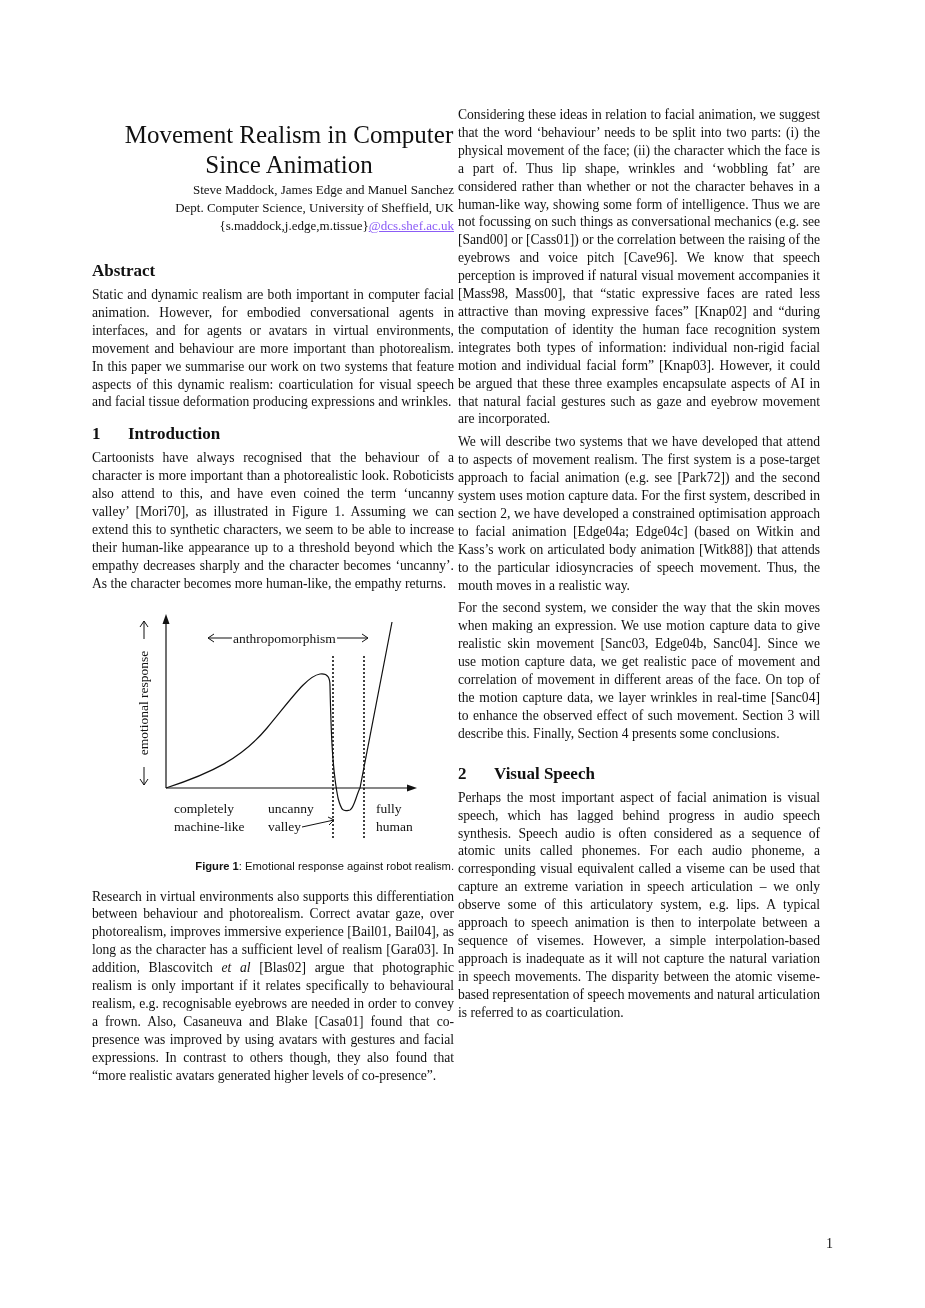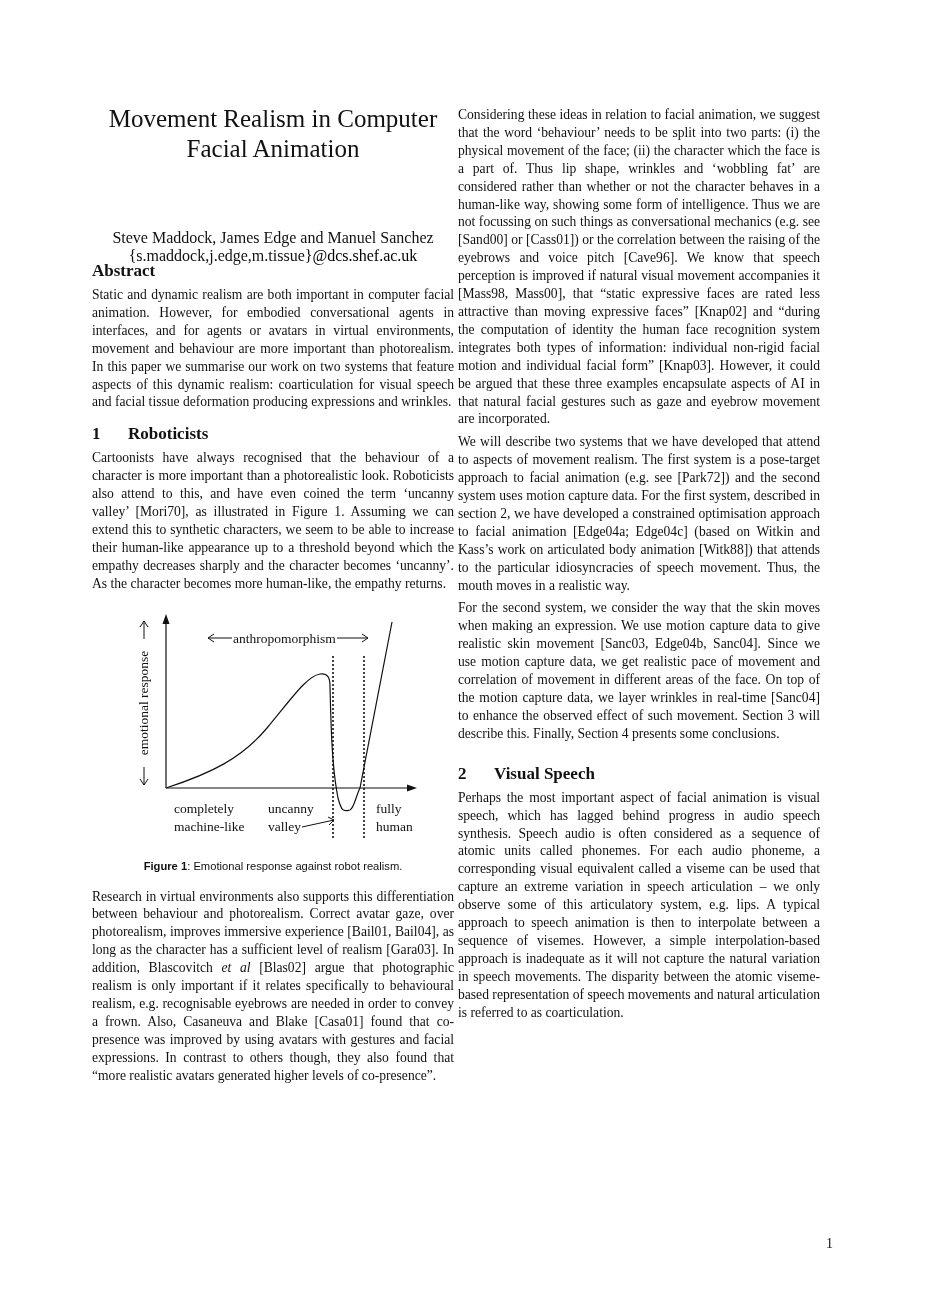--- a/index.html
+++ b/index.html
@@ -3,52 +3,53 @@
 <meta charset="utf-8">
 <style>
   html, body { margin:0; padding:0; background:#ffffff; }
   body { width:925px; height:1308px; position:relative; overflow:hidden;
          font-family:"Liberation Serif", "DejaVu Serif", serif; color:#111; }
   .col { position:absolute; width:362px; font-size:13.6px; line-height:17.9px; }
   .col-left { left:92px; }
   .col-right { left:458px; top:106px; }
   p.body { margin:0 0 5px 0; text-align:justify; }
   .title { position:absolute; left:92px; width:362px; top:104px; text-align:center;
-           font-size:25px; line-height:30px; font-weight:normal; margin:0; }
-  .authors { position:absolute; left:92px; width:362px; top:181px; text-align:center;
-             font-size:16px; line-height:18px;margin-top:48px; }
-  .authors .email-domain { color:#000000; }
+           font-size:25px; line-height:30px; font-weight:normal; margin:16px; }
+  .authors { position:absolute; left:92px; width:362px; top:181px; text-align:right;
+             font-size:13px; line-height:18px; }
+  .authors .email-domain { text-decoration:underline; color:#8b5cf6; }
   h2.sec { font-size:17px; font-weight:bold; margin:0 0 4px 0; line-height:22px; }
   h2.sec .num { display:inline-block; width:36px; }
   .figure { position:relative; width:362px; height:260px; }
   .figure svg { position:absolute; left:0; top:0; }
   .fig-caption { font-family:"Liberation Sans", "DejaVu Sans", sans-serif; font-size:11.2px;
-                 text-align:center; margin:0 0 12px 0; }
+                 text-align:right; margin:0 0 12px 0; }
   .fig-caption b { font-weight:bold; }
   .page-num { position:absolute; left:826px; top:1236px; font-size:14px; }
   .svgtext { font-family:"Liberation Serif", "DejaVu Serif", serif; font-size:13.5px; fill:#111; }
 </style>
 </head>
 <body>
 
 <h1 class="title">
   <span>Movement Realism in Computer</span><br>
-  <span>Facial Animation</span>
+  <span>Since Animation</span>
 </h1>
 
 <div class="authors">
   <div>Steve Maddock, James Edge and Manuel Sanchez</div>
+  <div>Dept. Computer Science, University of Sheffield, UK</div>
   <div><span>{s.maddock,j.edge,m.tissue}</span><span class="email-domain">@dcs.shef.ac.uk</span></div>
 </div>
 
 <div class="col col-left" style="top:260px;">
   <h2 class="sec">Abstract</h2>
   <p class="body">Static and dynamic realism are both important in computer facial animation. However, for embodied conversational agents in interfaces, and for agents or avatars in virtual environments, movement and behaviour are more important than photorealism. In this paper we summarise our work on two systems that feature aspects of this dynamic realism: coarticulation for visual speech and facial tissue deformation producing expressions and wrinkles.</p>
 
-  <h2 class="sec" style="margin-top:12px;"><span class="num">1</span><span>Roboticists</span></h2>
+  <h2 class="sec" style="margin-top:12px;"><span class="num">1</span><span>Introduction</span></h2>
   <p class="body">Cartoonists have always recognised that the behaviour of a character is more important than a photorealistic look. Roboticists also attend to this, and have even coined the term ‘uncanny valley’ [Mori70], as illustrated in Figure 1. Assuming we can extend this to synthetic characters, we seem to be able to increase their human-like appearance up to a threshold beyond which the empathy decreases sharply and the character becomes ‘uncanny’. As the character becomes more human-like, the empathy returns.</p>
 
   <div class="figure">
     <svg width="362" height="260" viewBox="0 0 362 260">
 
       <line x1="74" y1="190" x2="74" y2="22" stroke="#111" stroke-width="1.2"></line>
       <polygon points="74,16 70.5,26 77.5,26" fill="#111"></polygon>
 
       <line x1="74" y1="190" x2="318" y2="190" stroke="#111" stroke-width="1.2"></line>
       <polygon points="325,190 315,186.5 315,193.5" fill="#111"></polygon>

